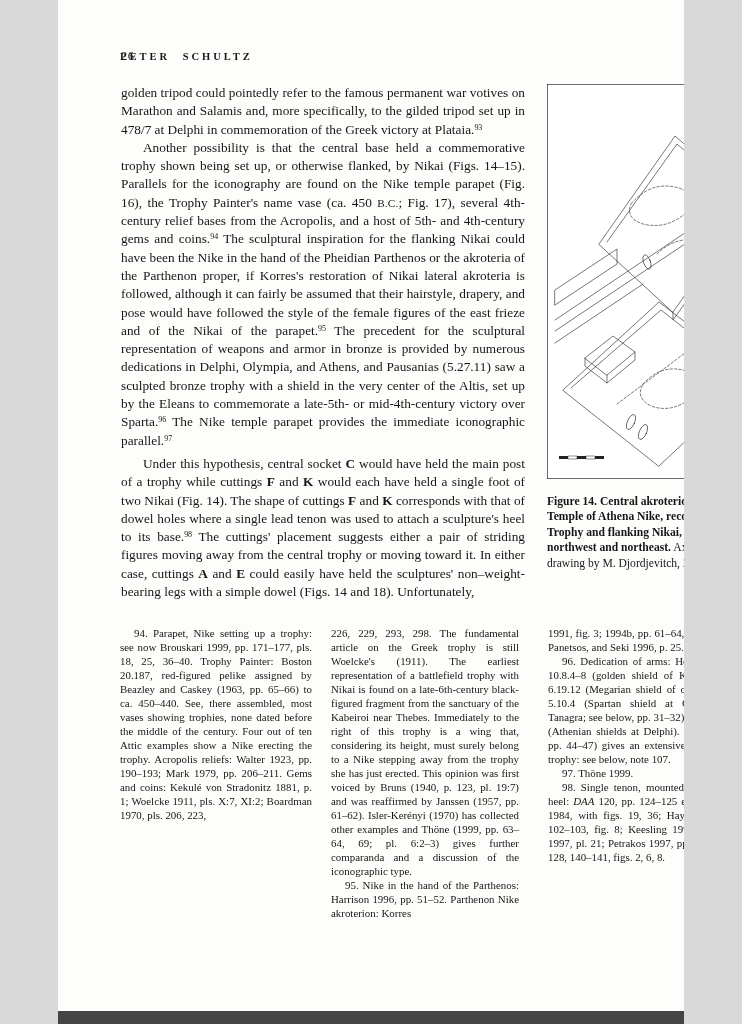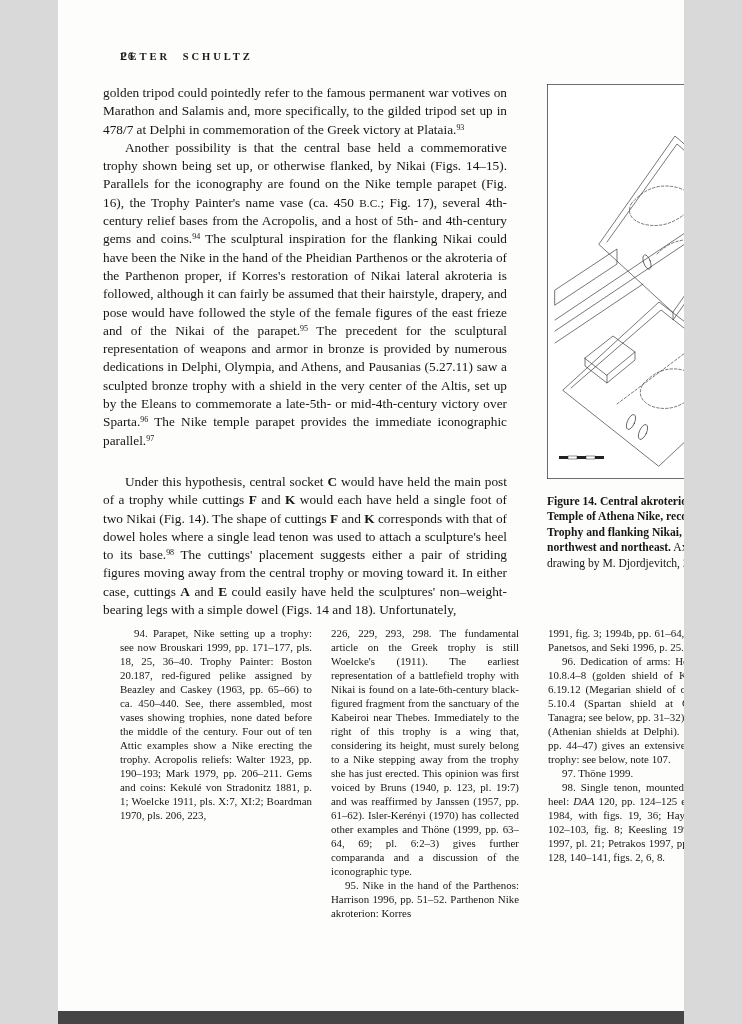--- a/index.html
+++ b/index.html
@@ -12,26 +12,26 @@
   .pageno {
     position:absolute; left:63px; top:49px;
     font-size:12.5px; letter-spacing:0.5px;
   }
   .runhead {
     position:absolute; left:62px; top:51px; width:404px;
     font-size:10.5px; letter-spacing:3px; word-spacing:7px;
     font-weight:bold;
   }
   .bodycol {
-    position:absolute; left:45px; top:84px; width:404px;
+    position:absolute; left:63px; top:84px; width:404px;
     font-size:13.3px; line-height:18.3px; text-align:justify;
     text-rendering:optimizeLegibility;
   }
   .bodycol p.ind { text-indent:22px; }
-  .bodycol p.space-before { margin-top:23px; }
+  .bodycol p.space-before { margin-top:5px; }
   sup {
     font-size:0.6em; line-height:0; vertical-align:baseline;
     position:relative; top:-0.5em;
   }
   .sc { font-size:0.84em; letter-spacing:0.2px; }
 
   .figurecol { position:absolute; left:489px; top:84px; width:219px;font-family:Liberation Serif, serif; }
   .figure-frame svg { display:block; width:219px; height:395px; }
   .caption { margin-top:15px; font-size:11.6px; line-height:15.4px; text-align:left; }
   .cap-bold { font-weight:bold; }

